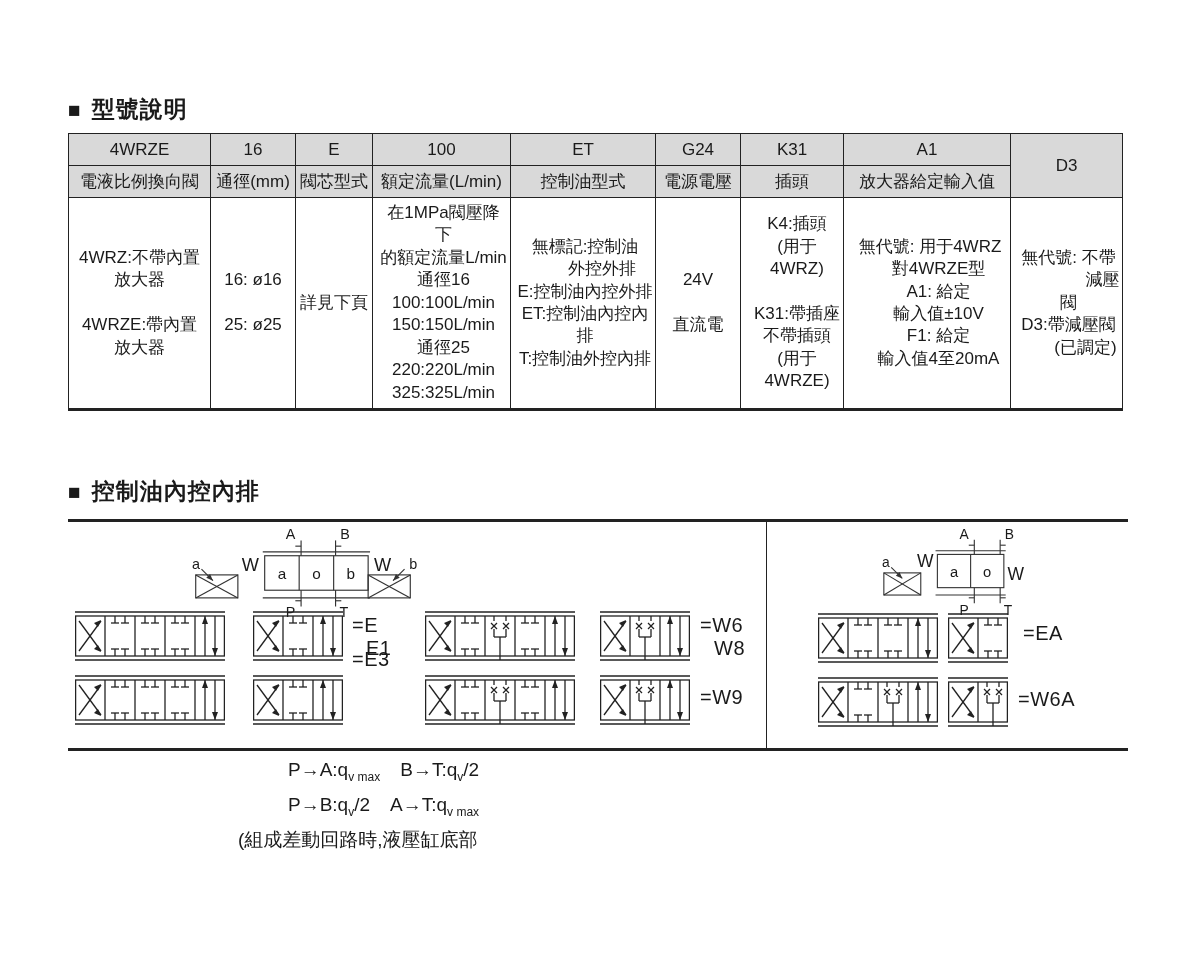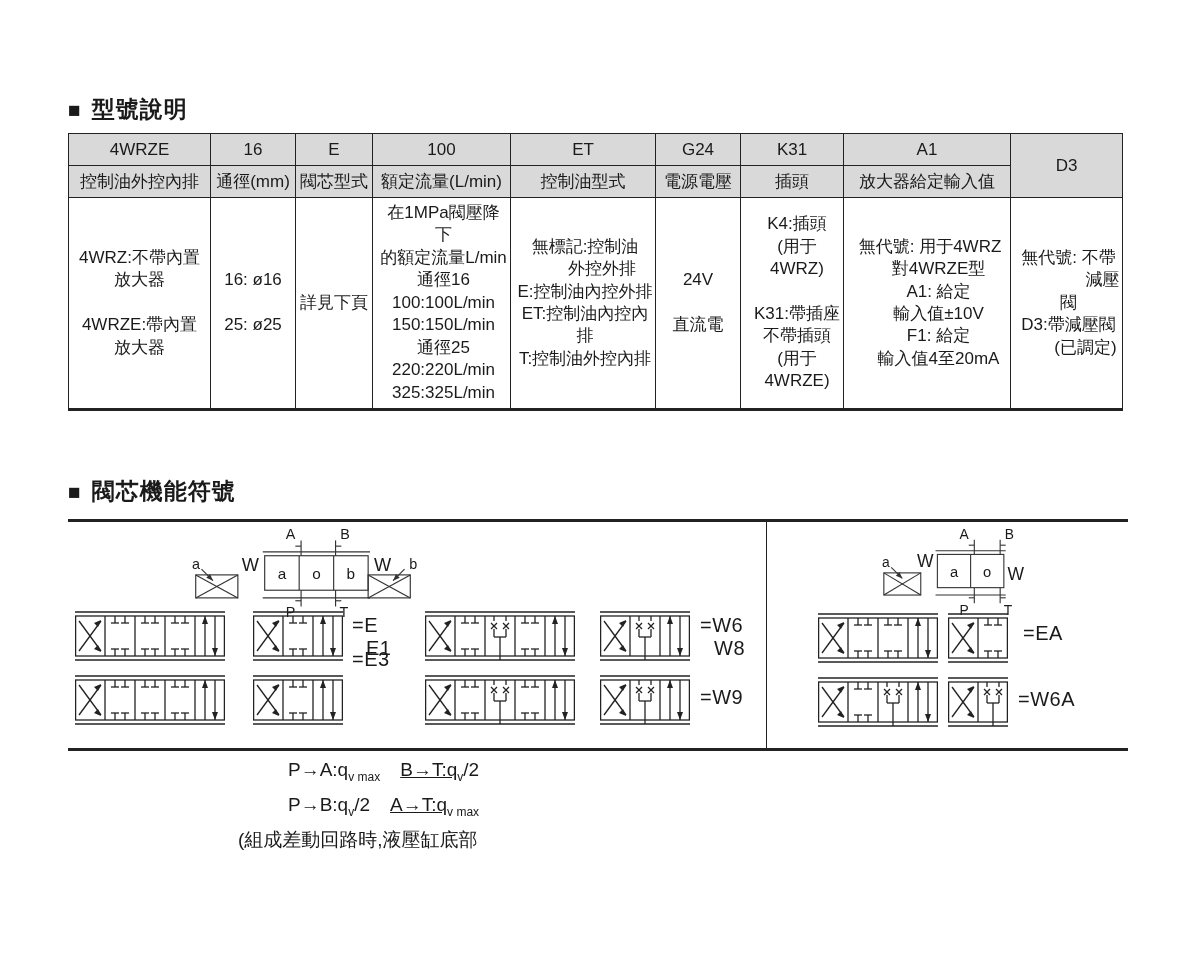--- a/index.html
+++ b/index.html
@@ -32,21 +32,21 @@
   .dsvg polygon { fill:#333; stroke:none; }
   .dsvg text { fill:#1a1a1a; font-family:"Liberation Sans",sans-serif; }
 
   .symlabel { font-size:20px; letter-spacing:0.5px; line-height:23px; }
 
   .rule { background:#222; }
 
   .notes { font-size:19px; line-height:27px; }
   .notes sub { font-size:12px; }
   .indent50 { margin-left:50px; }
-  .fpair2 { margin-left:20px;text-decoration:underline; }
+  .fpair2 { margin-left:20px; }
 </style>
 </head>
 <body>
 
 <div class="abs sec-title" style="left:68px; top:94px;">
   <span class="sq">■</span>
   <span>型號說明</span>
 </div>
 
 <table class="modeltable abs" style="left:68px; top:133px;">
@@ -67,21 +67,21 @@
     <td>16</td>
     <td>E</td>
     <td>100</td>
     <td>ET</td>
     <td>G24</td>
     <td>K31</td>
     <td>A1</td>
     <td rowspan="2">D3</td>
   </tr>
   <tr class="hdr">
-    <td>控制油外控內排</td>
+    <td>電液比例換向閥</td>
     <td>通徑(mm)</td>
     <td>閥芯型式</td>
     <td>額定流量(L/min)</td>
     <td>控制油型式</td>
     <td>電源電壓</td>
     <td>插頭</td>
     <td>放大器給定輸入值</td>
   </tr>
   <tr class="bodyrow">
     <td>4WRZ:不帶內置
@@ -124,21 +124,21 @@
     <td class="cell-left">無代號: 不帶
 　　　　減壓閥
 D3:帶減壓閥
 　　(已調定)</td>
   </tr>
 </tbody>
   </table>
 
 <div class="abs sec-title" style="left:68px; top:476px;">
   <span class="sq">■</span>
-  <span>閥芯機能符號</span>
+  <span>控制油內控內排</span>
 </div>
 
 <div class="abs rule" style="left:68px; top:519px; width:1060px; height:3px;"></div>
 <div class="abs rule" style="left:766px; top:522px; width:1px; height:226px;"></div>
 <div class="abs rule" style="left:68px; top:748px; width:1060px; height:3px;"></div>
 
 <div class="abs" style="left:188px; top:527px;">
   <svg class="dsvg" width="230" height="91" viewBox="0 0 240 95">
     <line x1="78" y1="26" x2="190" y2="26"></line>
       <line x1="78" y1="74" x2="190" y2="74"></line>

